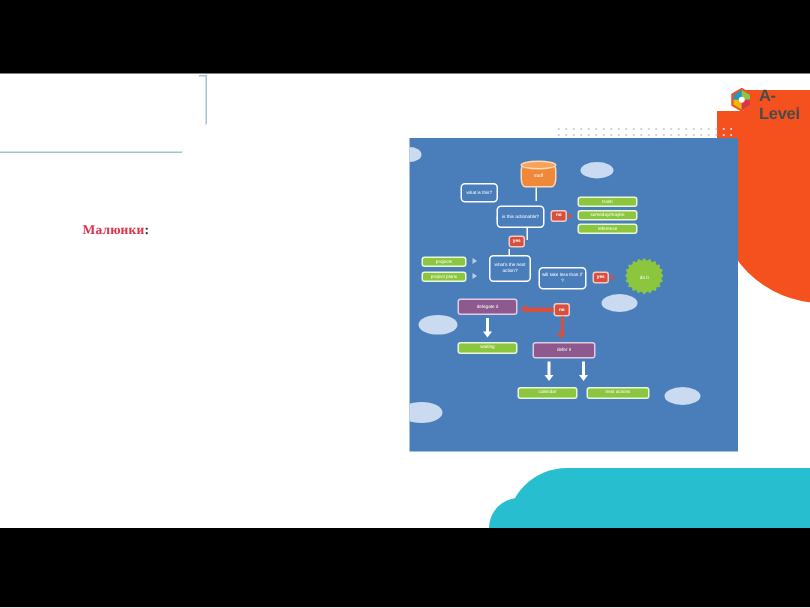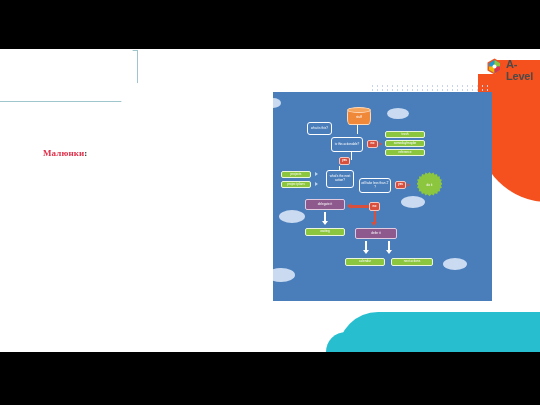--- a/index.html
+++ b/index.html
@@ -52,21 +52,21 @@
   .dots{
     position:absolute;left:370px;top:84px;width:118px;height:10px;
     background-image:radial-gradient(#c9d4ea 0.7px, transparent 0.8px);
     background-size:5px 4px;
   }
 
   
   .txt-block{position:absolute;left:43px;top:148px;width:198px;}
   .txt-title{
     font-family:"Liberation Serif", serif;
-    font-size:9px;font-weight:bold;color:#e0304a;letter-spacing:.1px;margin:0 0 11px 0;
+    font-size:9px;font-weight:bold;color:#e0304a;letter-spacing:.1px;margin:0 0 11px 12px;
   }
   .txt-title .colon{color:#333;}
   .txt-body{
     font-size:8px;line-height:12.2px;color:#2b2b2b;text-align:justify;margin:0;
   }
 
   
   .logo{position:absolute;left:486px;top:56px;width:50px;height:24px;}
   .logo-mark{position:absolute;left:0;top:2px;width:17px;height:17px;}
   .logo-text{

